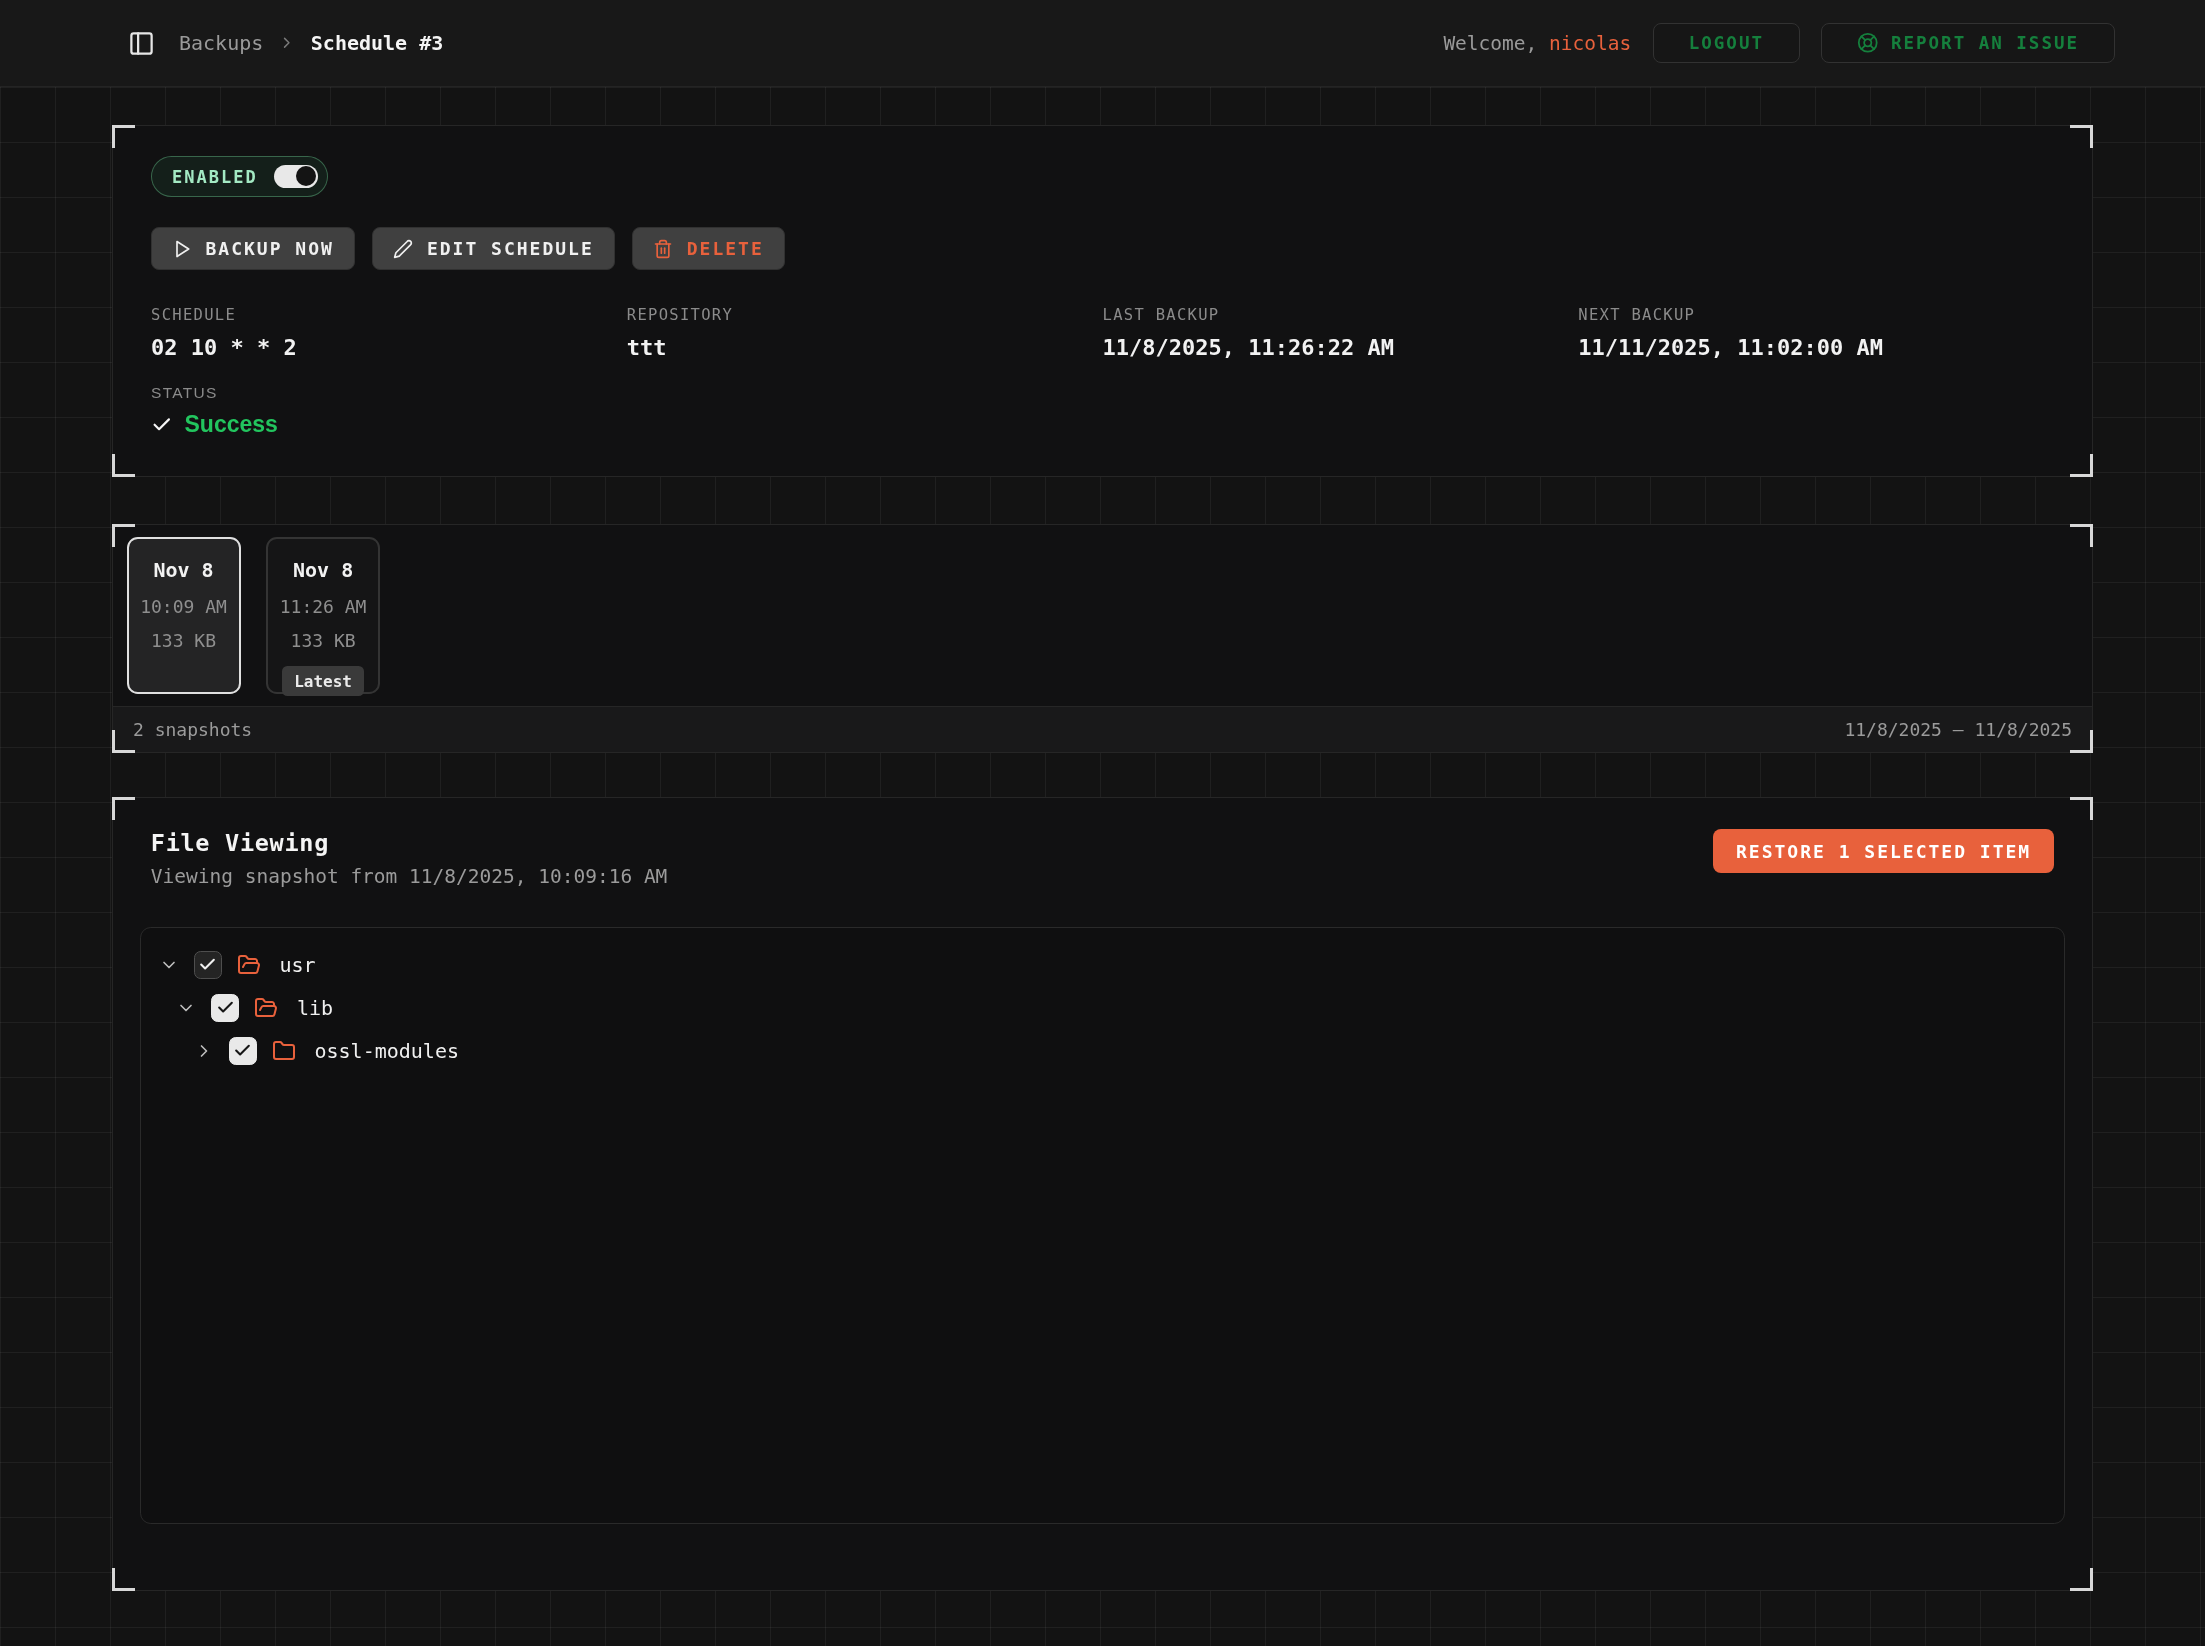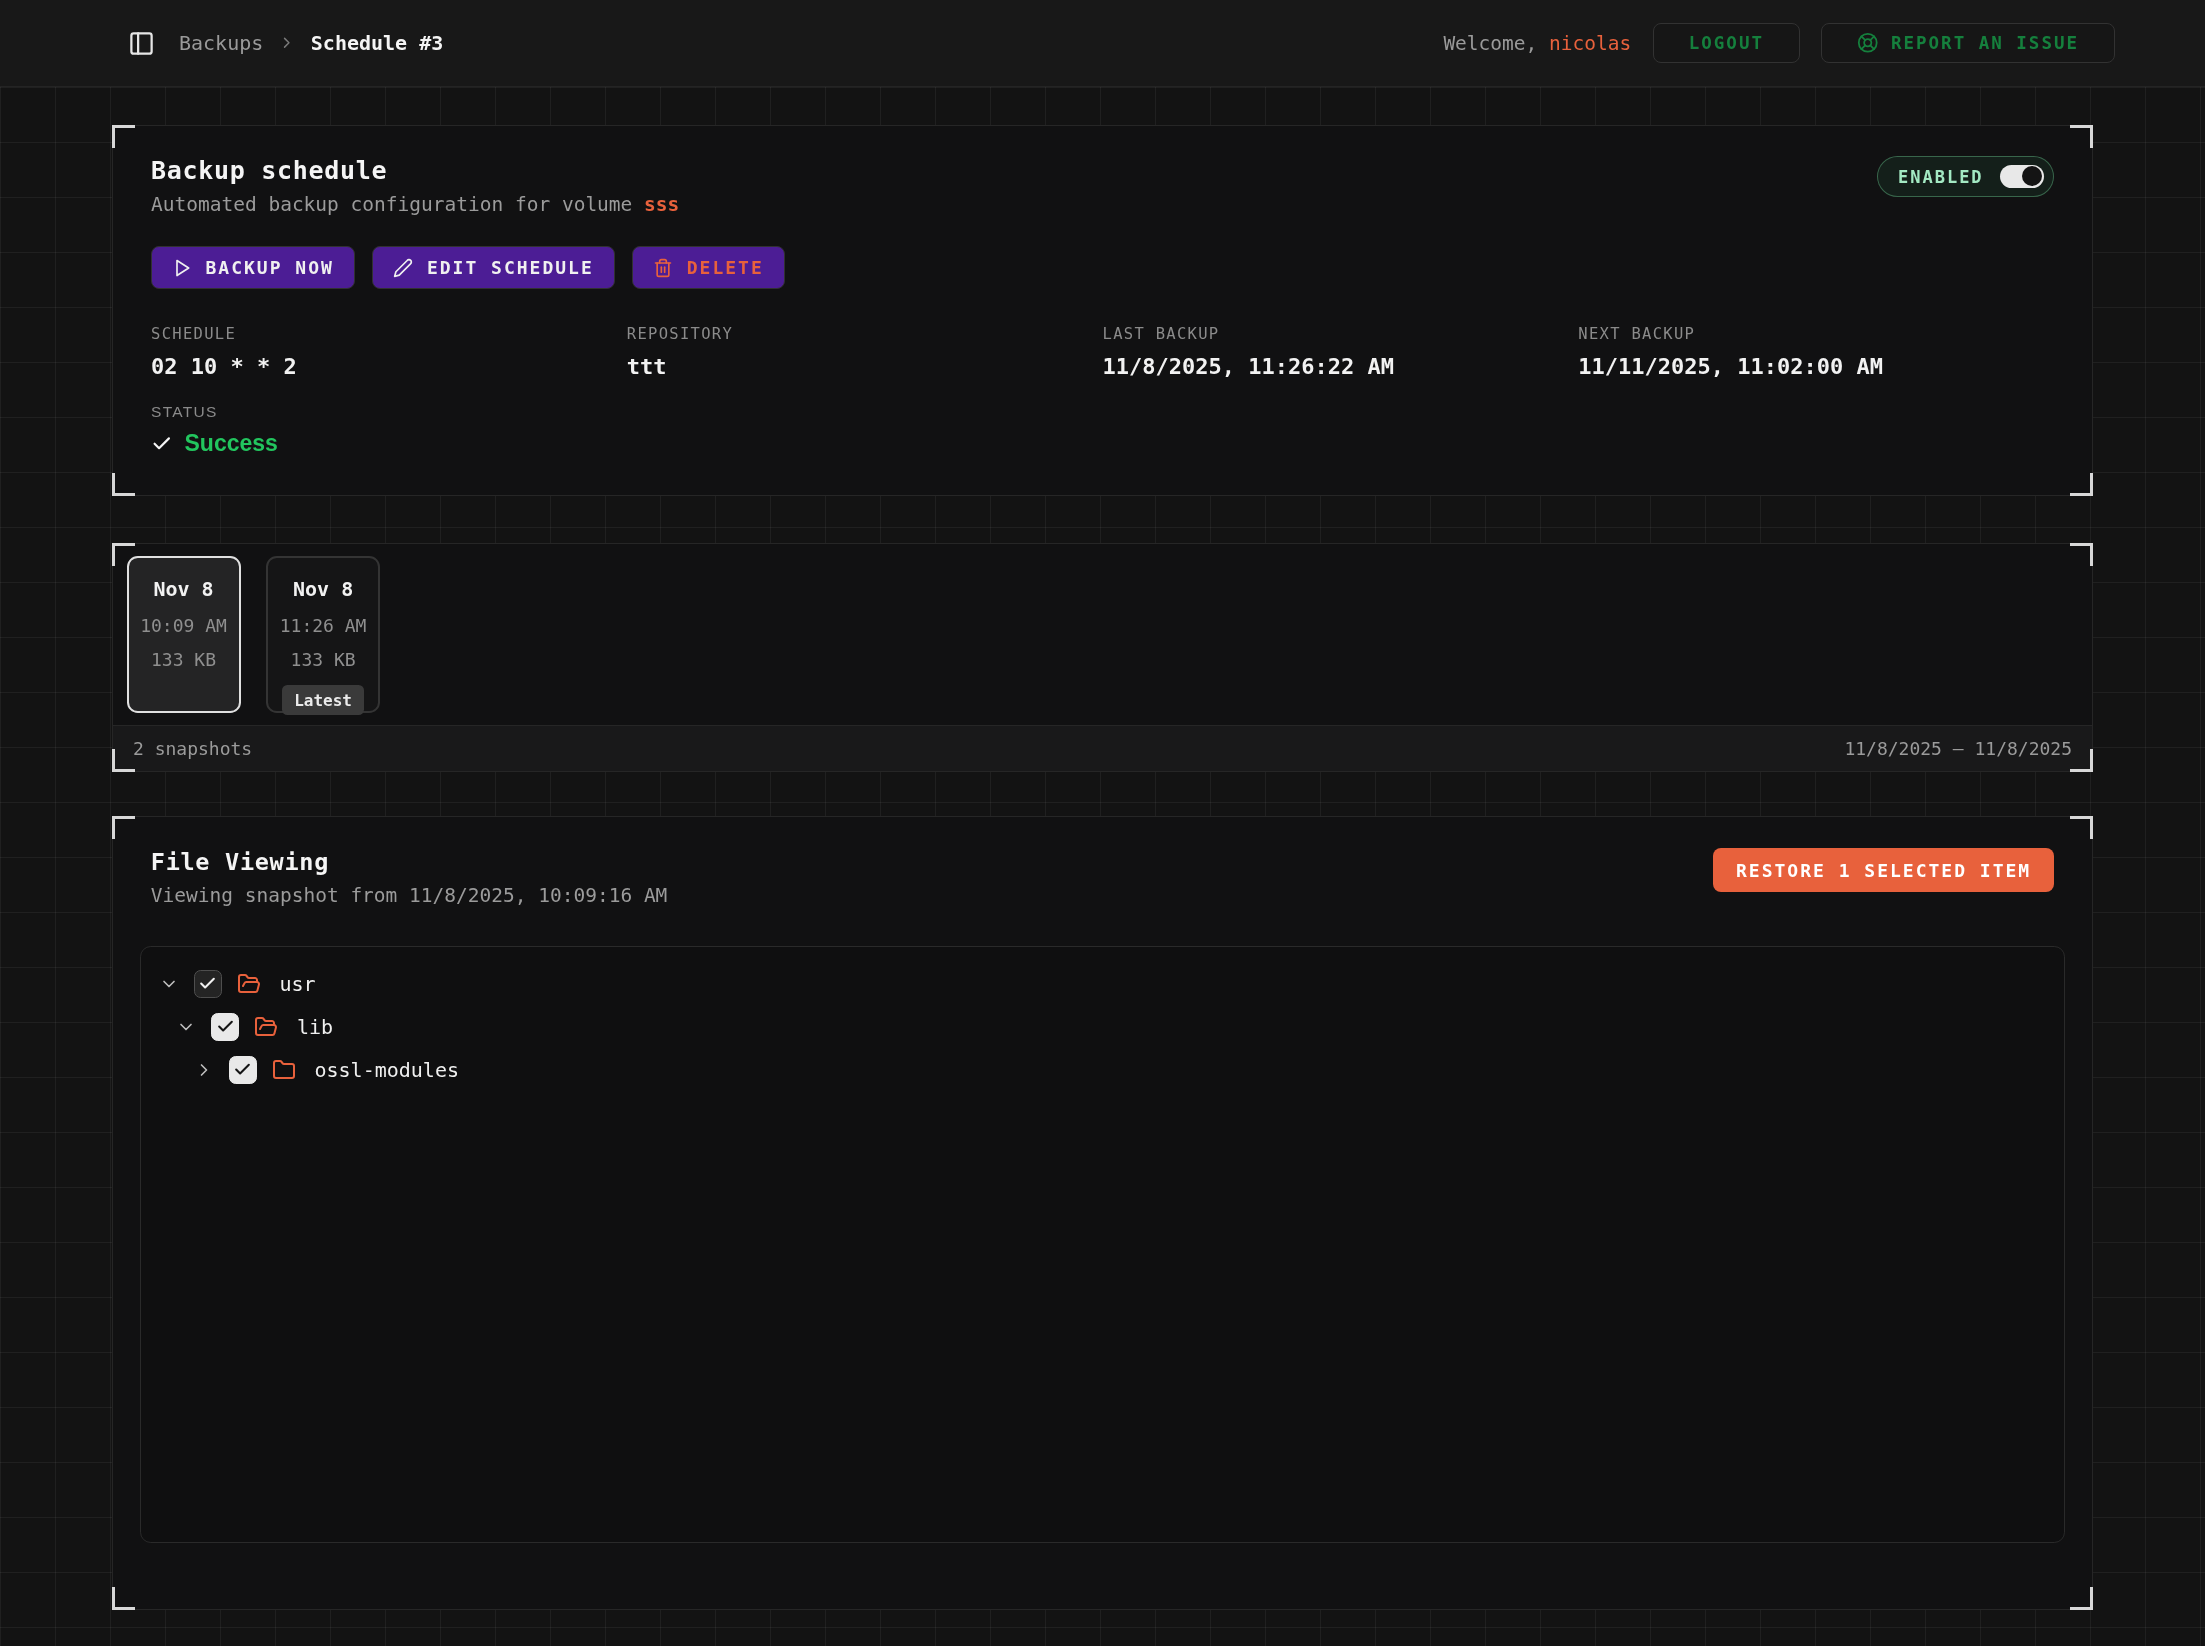--- a/index.html
+++ b/index.html
@@ -42,21 +42,21 @@
   .panel-schedule{padding:30px 38px 38px;}
   .panel-head{display:flex;justify-content:space-between;align-items:flex-start;}
   .p-title{font-size:25px;font-weight:bold;color:#f5f5f5;margin:0;letter-spacing:0.7px;}
   .p-sub{font-size:19.5px;color:#9b9b9b;margin:8px 0 0;}
   .enabled-pill{display:flex;align-items:center;gap:16px;border:1.3px solid rgba(110,210,150,.40);
                 background:rgba(46,160,95,.10);border-radius:672px;padding:8px 9.4px 8px 20px;cursor:pointer;}
   .enabled-label{color:#a3e9c3;font-size:17px;font-weight:bold;letter-spacing:2px;}
   .switch{width:44px;height:23px;background:#e8e8e8;border-radius:672px;position:relative;display:inline-block;}
   .knob{position:absolute;right:1.3px;top:1.3px;width:20px;height:20px;background:#141414;border-radius:50%;}
   .actions{display:flex;gap:17.5px;margin-top:30px;}
-  .action-btn{display:inline-flex;align-items:center;gap:13.5px;background:#4c1d95;border:1.3px solid #313131;
+  .action-btn{display:inline-flex;align-items:center;gap:13.5px;background:#404040;border:1.3px solid #313131;
               border-radius:8px;color:#f0f0f0;font-family:inherit;font-weight:bold;font-size:18px;
               letter-spacing:2px;height:43px;padding:0 20px;cursor:pointer;}
   .action-btn.danger{color:#e8613c;}
   .fields{display:grid;grid-template-columns:repeat(4,1fr);margin-top:36px;}
   .flabel{font-size:15.5px;color:#8b8b8b;letter-spacing:1.3px;}
   .fvalue{font-size:22px;font-weight:bold;margin-top:10.8px;color:#f2f2f2;}
   .status-block{margin-top:24px;}
   .sans{font-family:"Liberation Sans",sans-serif;}
   .status-value{display:flex;align-items:center;gap:12px;margin-top:9.4px;
                 font-family:"Liberation Sans",sans-serif;font-weight:bold;font-size:23px;color:#22c55e;}
@@ -142,27 +142,20 @@
 
   <main class="content">
 
     <section class="panel panel-schedule">
       <span class="bk tl"></span>
       <span class="bk tr"></span>
       <span class="bk bl"></span>
       <span class="bk br"></span>
 
       <div class="panel-head">
-        <div>
-          <h1 class="p-title">Backup schedule</h1>
-          <p class="p-sub">
-            <span>Automated backup configuration for volume</span>
-            <span class="accent bold">sss</span>
-          </p>
-        </div>
         <div class="enabled-pill">
           <span class="enabled-label">ENABLED</span>
           <span class="switch">
               <span class="knob"></span>
             </span>
         </div>
       </div>
 
       <div class="actions">
         <button class="action-btn">

